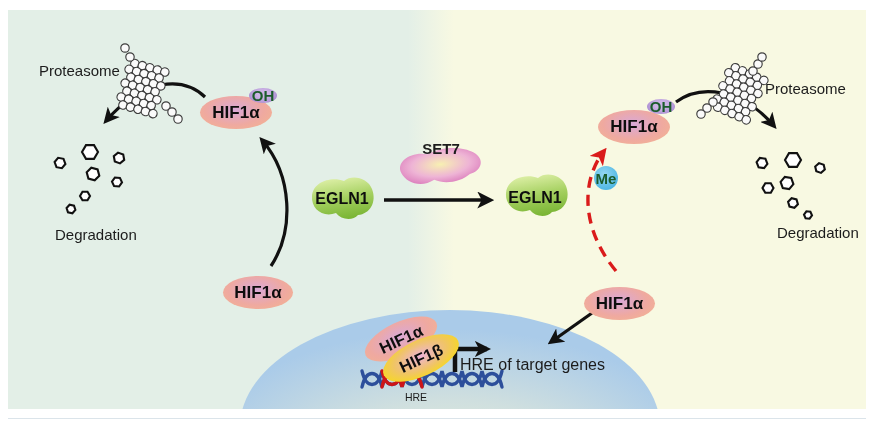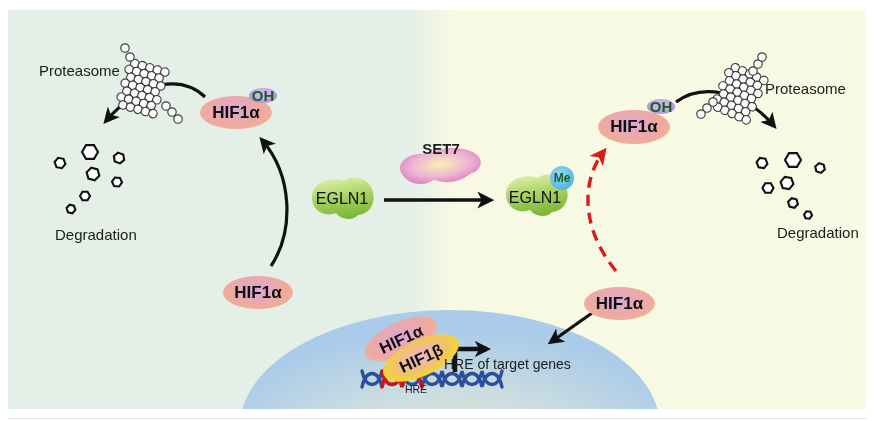--- a/index.html
+++ b/index.html
@@ -14,22 +14,22 @@
   .title{font-family:"Liberation Serif",serif;font-size:24px;color:#3b3b3b;letter-spacing:1px;}
   .oval{position:absolute;display:flex;align-items:center;justify-content:center;
         border-radius:50%;font-weight:bold;color:#0e0e0e;}
   .hif{background:radial-gradient(ellipse at 48% 42%,#d9a8d8 0%,#efa9a0 55%,#f4b78e 100%);
        font-size:17px;}
   .hifb{background:radial-gradient(ellipse at 50% 45%,#edb3d8 0%,#f0c467 48%,#f7d91f 78%);
         font-size:16.5px;}
   .mod{background:radial-gradient(ellipse at 50% 40%,#cdb4e6 30%,#9d7fca 95%);
        font-size:15px;color:#1b5c2c;}
   .me{background:radial-gradient(circle at 42% 35%,#95d7f2 0%,#4ab5e3 80%);
-      font-size:12px;color:#1b5c2c;}
-  .blob-lbl{font-weight:normal;font-size:16px;color:#0e0e0e;}
+      font-size:15px;color:#1b5c2c;margin-left:44px;}
+  .blob-lbl{font-weight:bold;font-size:16px;color:#0e0e0e;}
 </style>
 </head>
 <body>
 
 <div id="stage">
   <div id="canvas"></div>
 
   <svg width="874" height="421" viewBox="0 0 874 421">
     <defs>
       <marker id="ab" viewBox="0 0 10 10" refX="7.5" refY="5" markerWidth="5" markerHeight="5" orient="auto">
@@ -212,17 +212,17 @@
   <div class="oval hif" style="left:598px;top:110px;width:72px;height:34px;">HIF1α</div>
   <div class="oval mod" style="left:647px;top:99px;width:28px;height:15px;">OH</div>
 
   <div class="oval hif" style="left:584px;top:287px;width:71px;height:33px;">HIF1α</div>
 
   <div class="oval me" style="left:550px;top:166px;width:24px;height:24px;">Me</div>
 
   <div class="oval hif" style="left:362px;top:322px;width:78px;height:34px;font-size:16.5px;transform:rotate(-25deg);">HIF1α</div>
   <div class="oval hifb" style="left:380px;top:340px;width:82px;height:36px;transform:rotate(-25deg);">HIF1β</div>
 
-  <div class="lbl ctr" style="left:416px;top:383px;font-size:10.5px;">HRE</div>
-  <div class="lbl" style="left:444px;top:356px;font-size:14px;">HRE of target genes</div>
+  <div class="lbl ctr" style="left:416px;top:391px;font-size:10.5px;">HRE</div>
+  <div class="lbl" style="left:460px;top:356px;font-size:16px;">HRE of target genes</div>
 
   <div id="bottom-line"></div>
 </div>
 
 </body></html>

